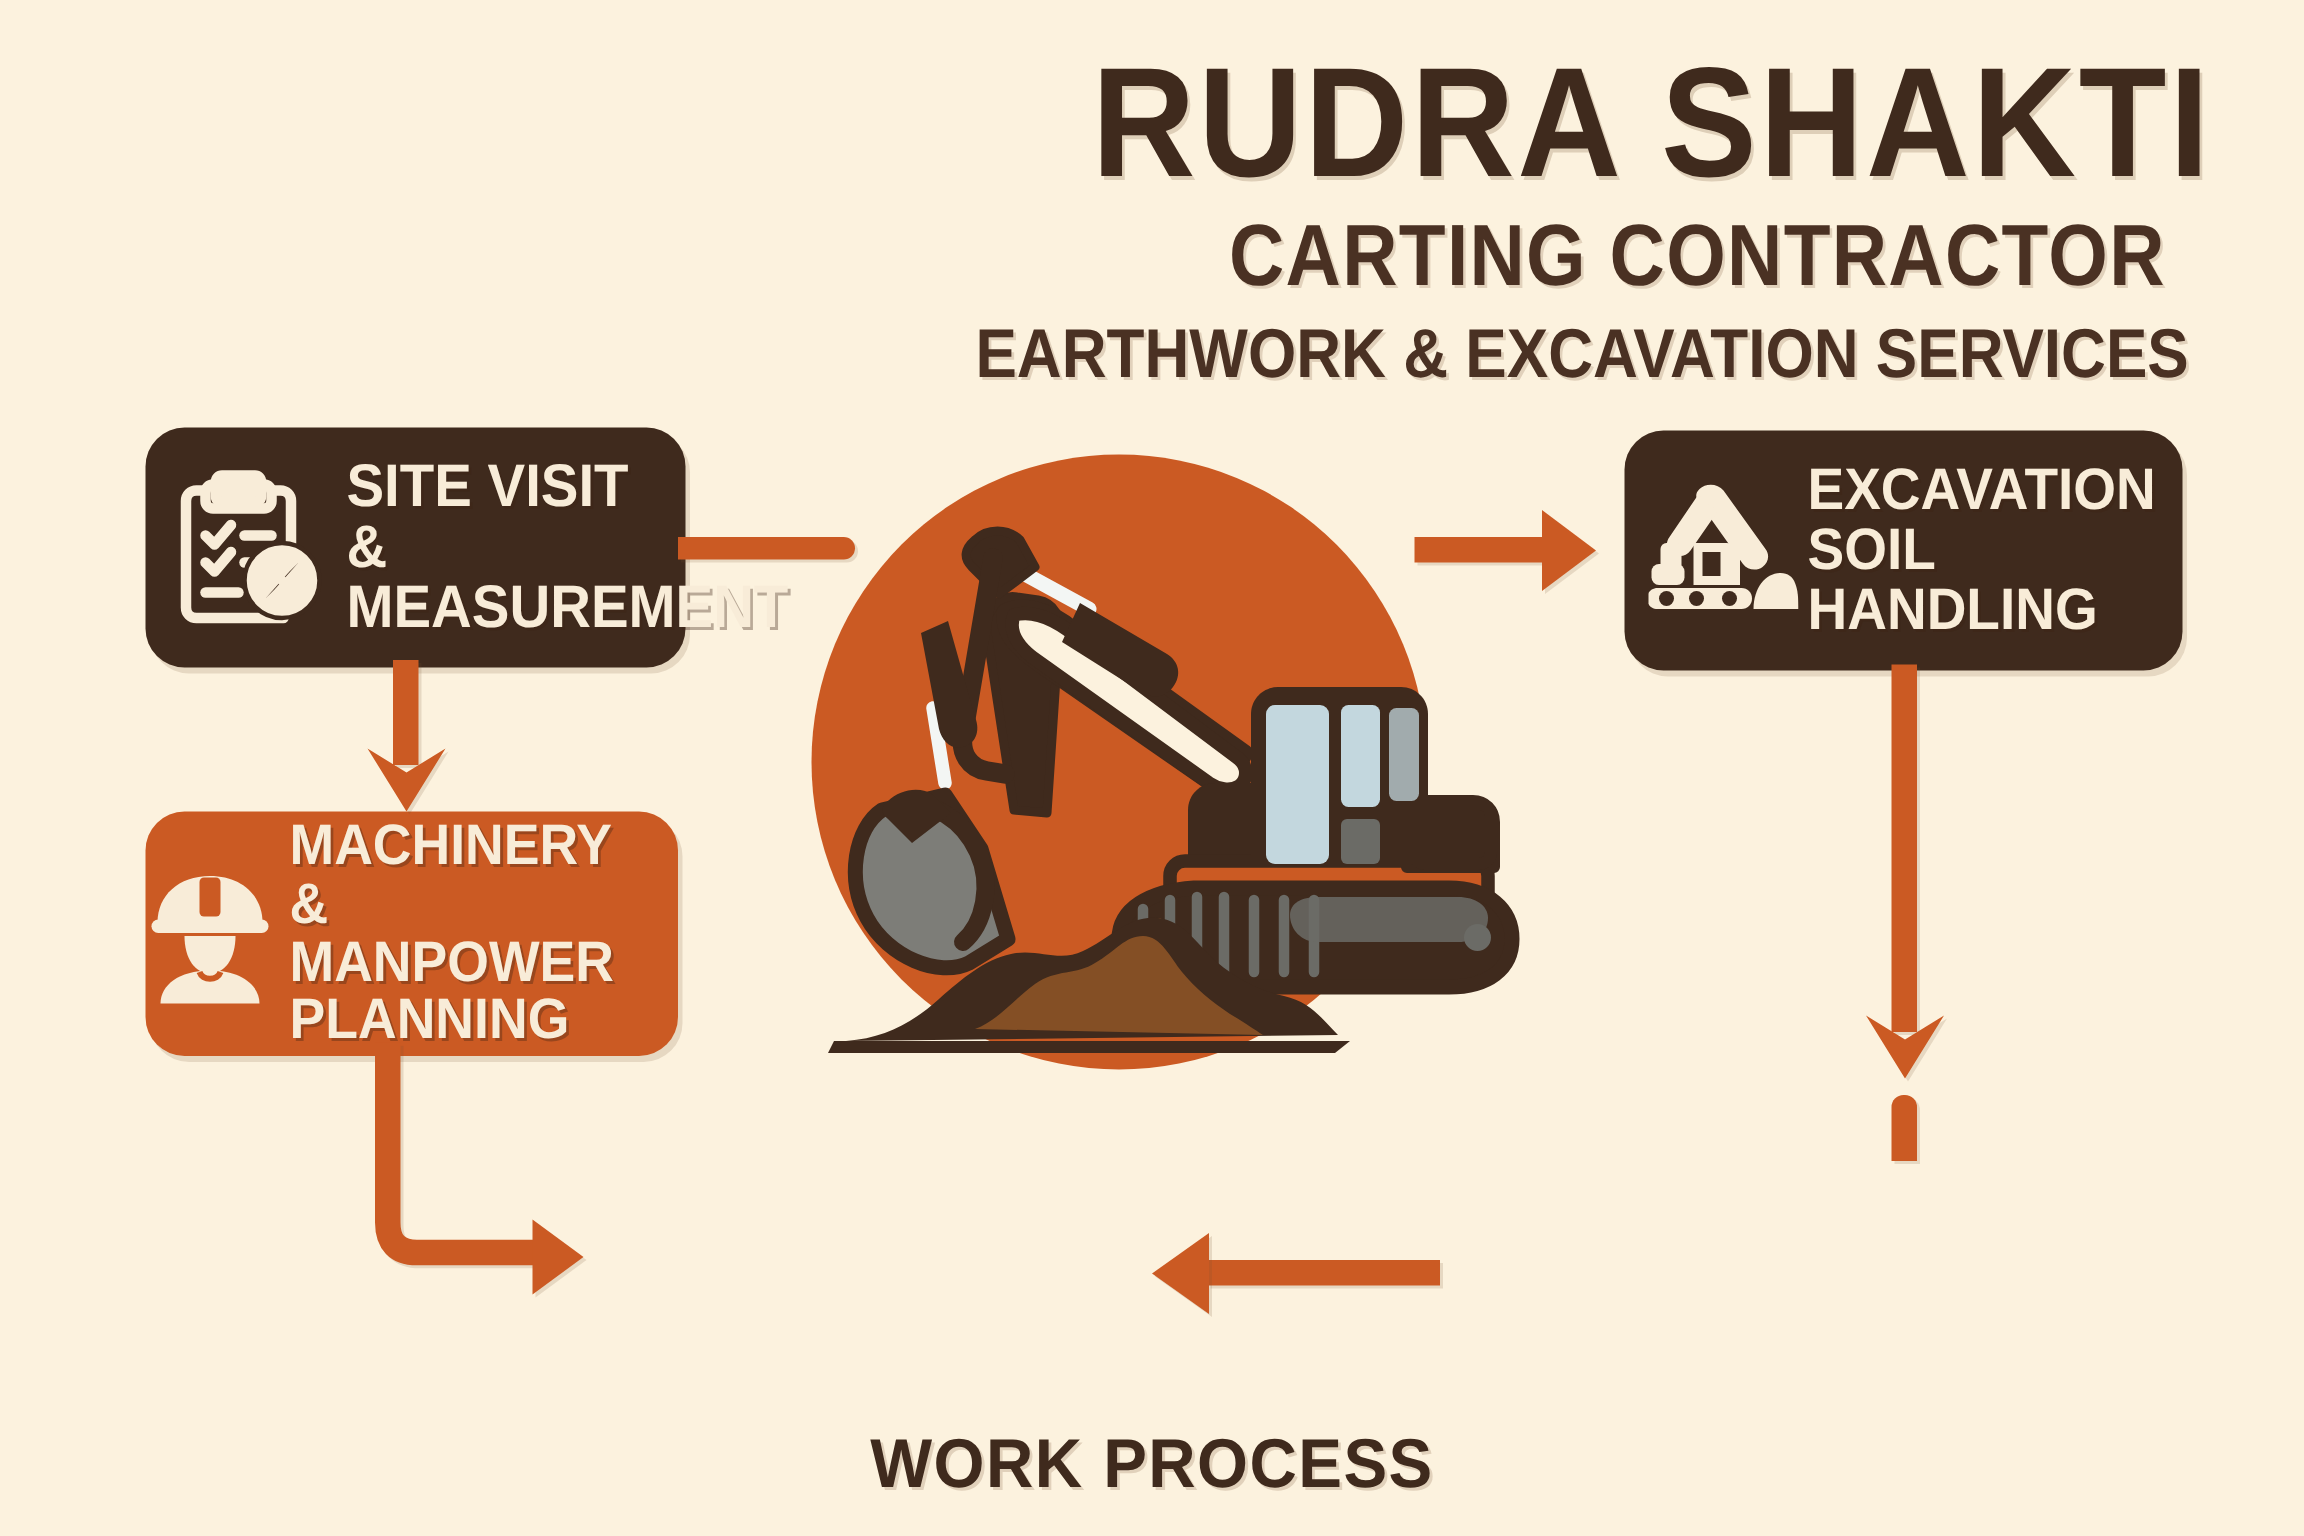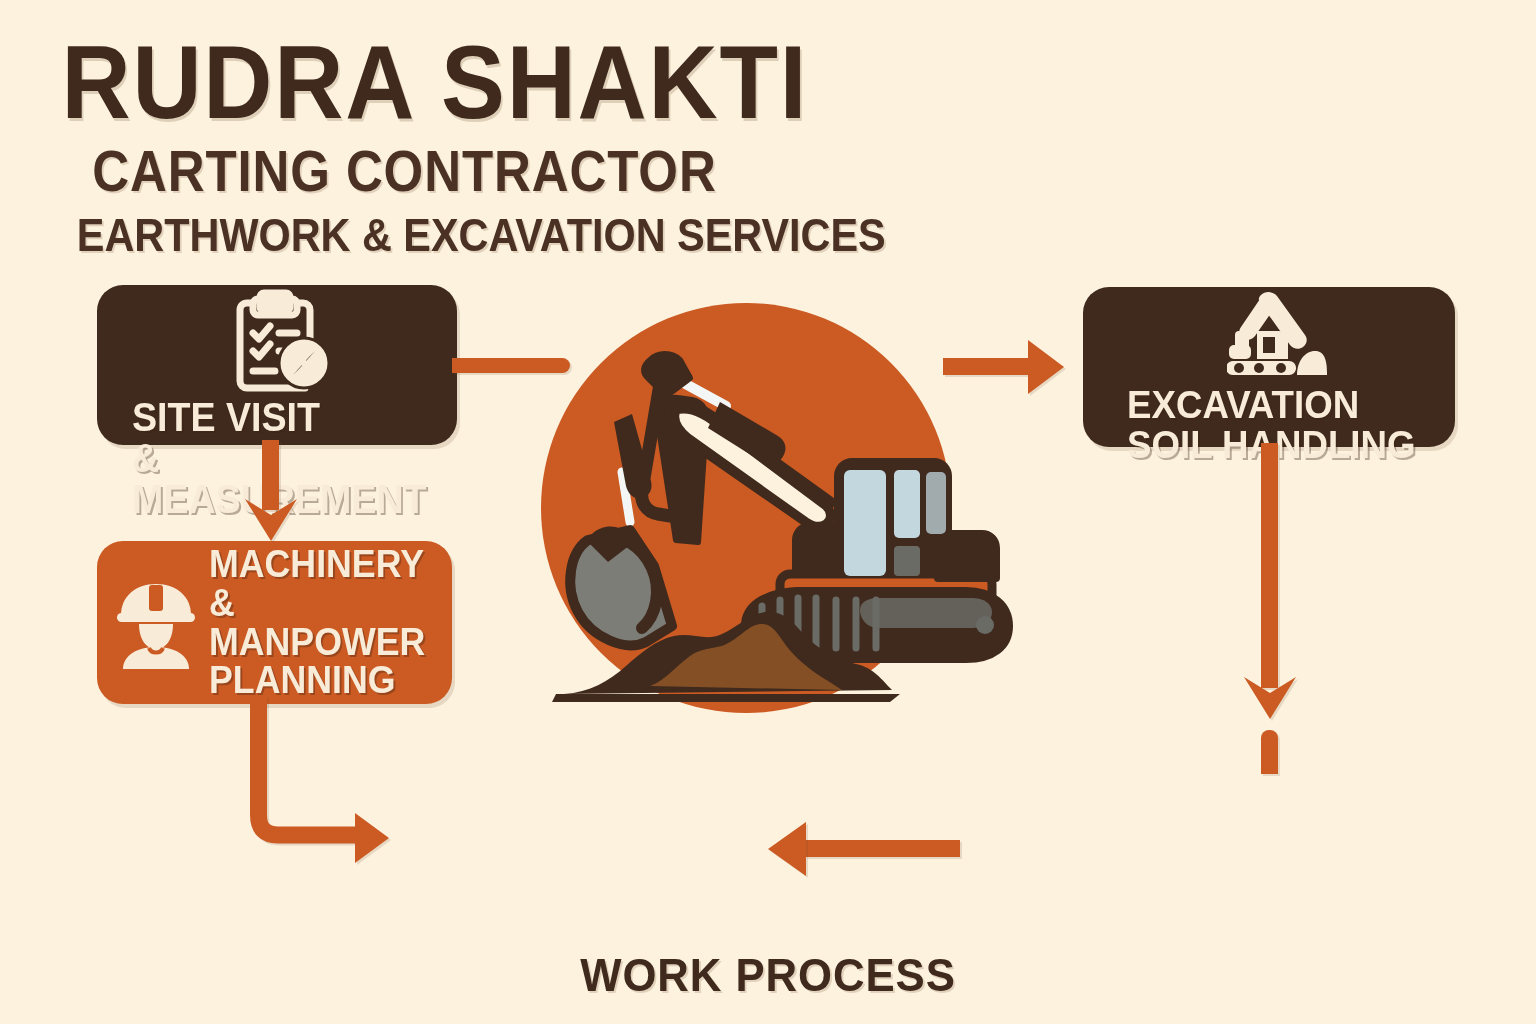--- a/index.html
+++ b/index.html
@@ -10,21 +10,21 @@
     font-family:"Liberation Sans", sans-serif;
     overflow:hidden;
   }
   #stage {
     position:relative;
     width:1536px; height:1024px;
     background:#fcf2de;
   }
 
   
-  .header { position:absolute; top:0; left:0; width:1536px; text-align:left; }
+  .header { position:absolute; top:0; left:0; width:1536px; text-align:right; }
   .title-main {
     font-size:104px; line-height:1.0;
     font-weight:bold;
     color:#3f2a1d;
     letter-spacing:2px;
     transform:scaleX(0.92);
     margin-top:30px;
     text-shadow:2px 3px 0 rgba(120,80,50,.22);
   }
   .title-sub1 {
@@ -56,41 +56,41 @@
   }
 
   
   .node {
     position:absolute;
     border-radius:26px;
     display:flex;
     align-items:center;
     box-shadow:3px 4px 0 rgba(120,80,50,.16);
   }
-  .node.dark  { background:#3f2a1d;flex-direction:column; }
+  .node.dark  { background:#3f2a1d; }
   .node.orange{ background:#cb5a23; }
   .node .ico {
     flex:0 0 auto;
     display:flex; align-items:center; justify-content:center;
   }
   .node .label {
     font-weight:bold;
     color:#f8ecd8;
     line-height:1.02;
     letter-spacing:0px;
     transform:scaleX(0.94);
     transform-origin:left center;
     white-space:pre-line;
     text-shadow:2px 2px 0 rgba(60,35,20,.35);
   }
 
   
   #node-site      { left:97px;  top:285px; width:360px; height:160px; padding-left:18px; }
   #node-site .label { font-size:40px; margin-left:6px; }
-  #node-machinery { left:97px;  top:541px; width:355px; height:163px; padding-left:16px; }
+  #node-machinery { left:97px;  top:541px; width:355px; height:163px; }
   #node-machinery .label { font-size:38px; margin-left:10px; }
   #node-excav     { left:1083px; top:287px; width:372px; height:160px; padding-left:16px; }
   #node-excav .label { font-size:39px; margin-left:6px; }
   #node-final     { left:956px; top:769px; width:498px; height:153px; padding-left:44px; }
   #node-final .label { font-size:40px; margin-left:18px; }
   #node-carting   { left:375px; top:772px; width:378px; height:152px; padding-left:26px; }
   #node-carting .label { font-size:40px; margin-left:12px; }
 
   
   .conn { position:absolute; background:#cb5a23; }

